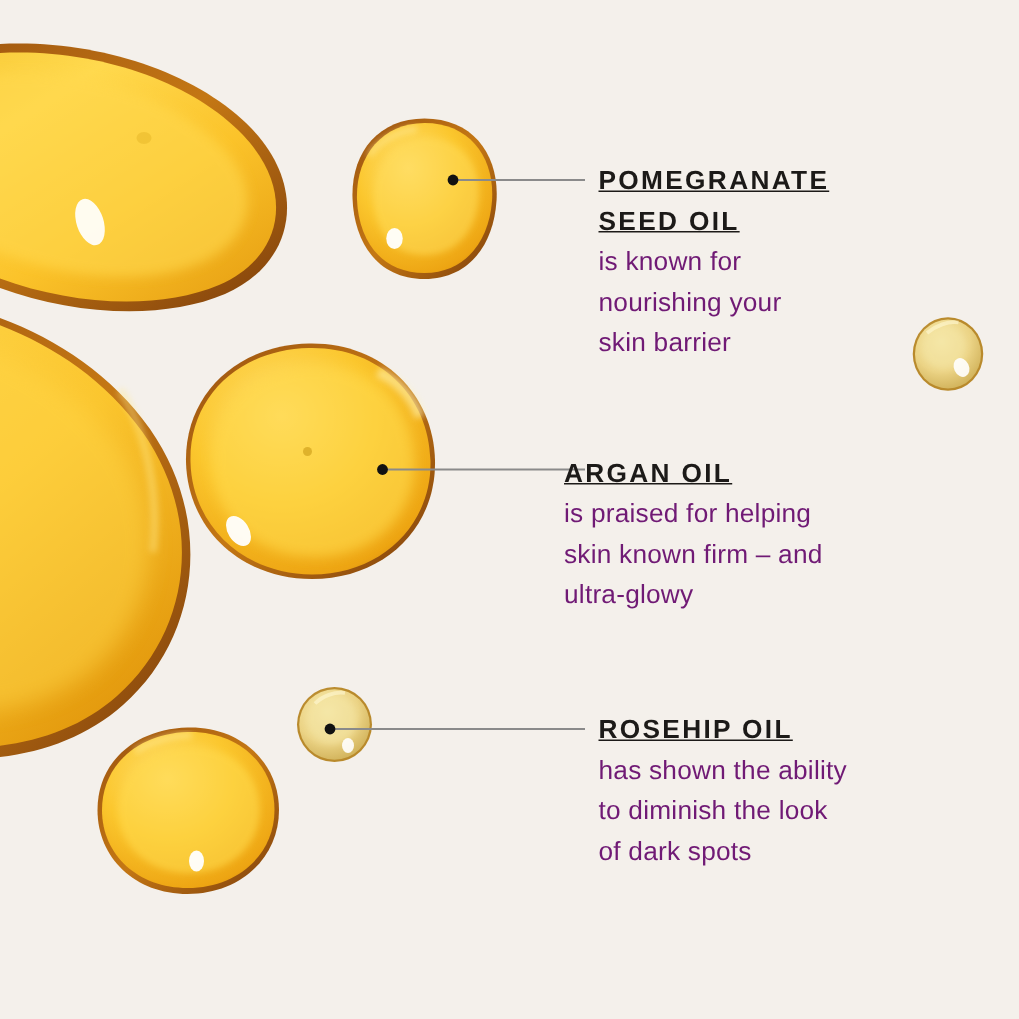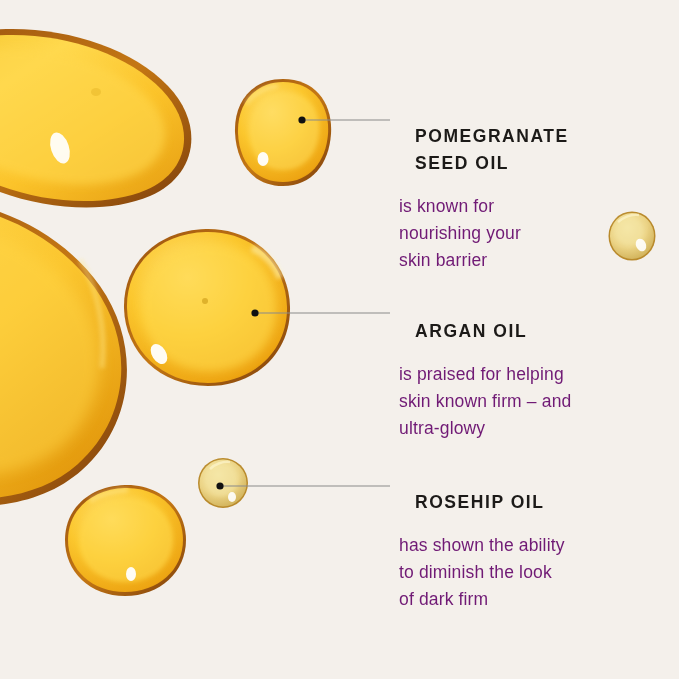--- a/index.html
+++ b/index.html
@@ -35,35 +35,36 @@
   }
   .callout .head {
     font-family: "Liberation Sans", sans-serif;
     font-size: 17.5px;
     font-weight: 700;
     letter-spacing: 1.55px;
     color: #1C1A18;
     line-height: 27px;
     text-transform: uppercase;
     white-space: pre-line;
-    margin: 16px;
+    margin: 0;
+    text-decoration: underline;
   }
   .callout .body {
     font-family: "Liberation Sans", sans-serif;
     font-size: 17.5px;
     font-weight: 400;
     letter-spacing: 0.15px;
     color: #701a75;
     line-height: 27px;
     white-space: pre-line;
     margin: 0;
   }
 
   #callout-pomegranate { left: 399px; top: 107px; }
-  #callout-argan       { left: 399px; top: 302px; }
+  #callout-argan       { left: 376px; top: 302px; }
   #callout-rosehip     { left: 399px; top: 473px; }
 </style>
 </head>
 <body>
 
 <div id="stage">
 
   <svg id="art" viewBox="0 0 679 679" width="679" height="679" xmlns="http://www.w3.org/2000/svg">
     <defs>
 
@@ -204,16 +205,16 @@
     <div class="head">ARGAN OIL</div>
     <div class="body">is praised for helping
 skin known firm – and
 ultra-glowy</div>
   </div>
 
   <div class="callout" id="callout-rosehip">
     <div class="head">ROSEHIP OIL</div>
     <div class="body">has shown the ability
 to diminish the look
-of dark firm</div>
+of dark spots</div>
   </div>
 
 </div>
 
 </body></html>

